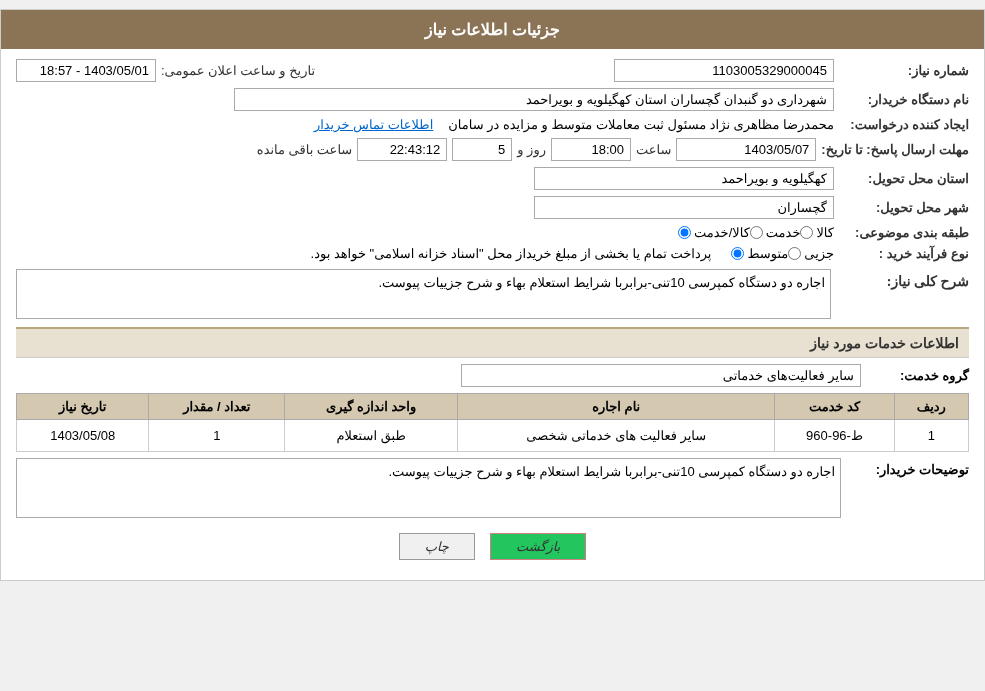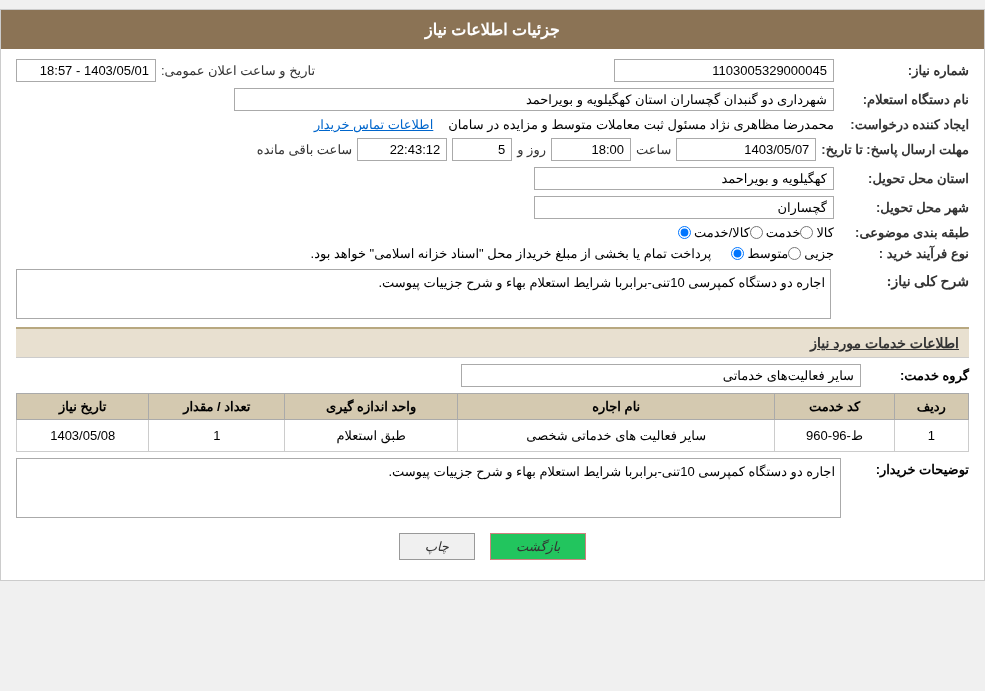--- a/index.html
+++ b/index.html
@@ -59,21 +59,20 @@
     .section-header {
       background: #e8e0d0;
       border-top: 2px solid #b8a880;
       border-bottom: 1px solid #ccc;
       padding: 6px 10px;
       font-size: 14px;
       font-weight: bold;
       margin: 8px 0 6px 0;
       text-align: right;
       color: #333;
-      text-decoration: underline;
     }
     .radio-group {
       display: flex;
       align-items: center;
       flex-direction: row-reverse;
     }
     .radio-item {
       display: flex;
       align-items: center;
       gap: 3px;
@@ -183,21 +182,21 @@
 
     <div class="info-row">
       <span class="label">شماره نیاز:</span>
       <input class="input-box input-medium" type="text" readonly="" value="1103005329000045" style="">
       <span style="flex:1"></span>
       <span class="label-sm">تاریخ و ساعت اعلان عمومی:</span>
       <input class="input-box input-small" type="text" readonly="" value="1403/05/01 - 18:57" style="">
     </div>
 
     <div class="info-row">
-      <span class="label">نام دستگاه استعلام:</span>
+      <span class="label">نام دستگاه خریدار:</span>
       <input class="input-box" style="width: 600px;" type="text" readonly="" value="شهرداری دو گنبدان گچساران استان کهگیلویه و بویراحمد">
     </div>
 
     <div class="info-row">
       <span class="label">ایجاد کننده درخواست:</span>
       <span>محمدرضا مظاهری نژاد مسئول ثبت معاملات متوسط و مزایده در سامان</span>
       <span style="margin-right:5px;"></span>
       <span class="link-blue">اطلاعات تماس خریدار</span>
     </div>
 

